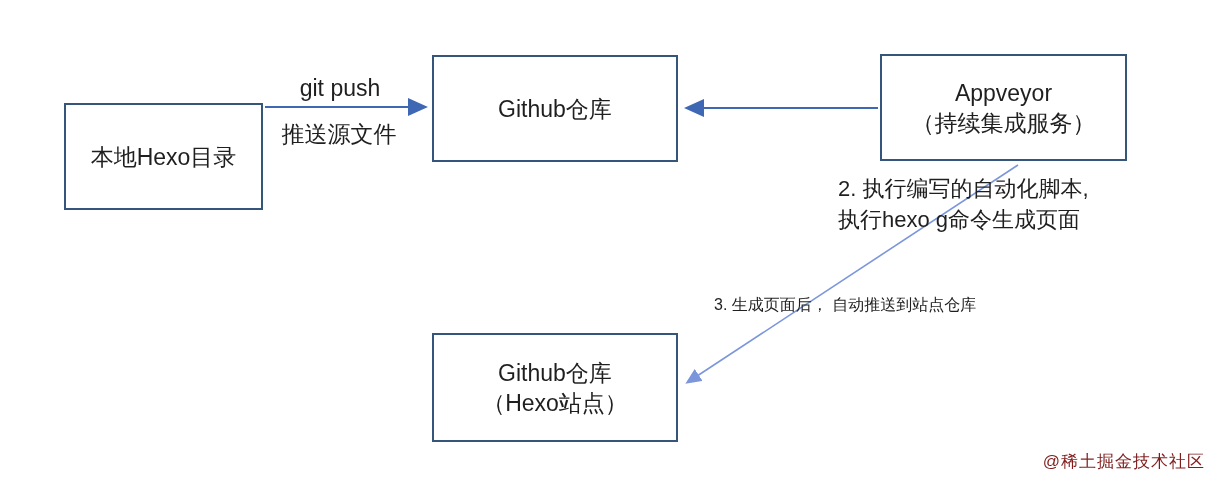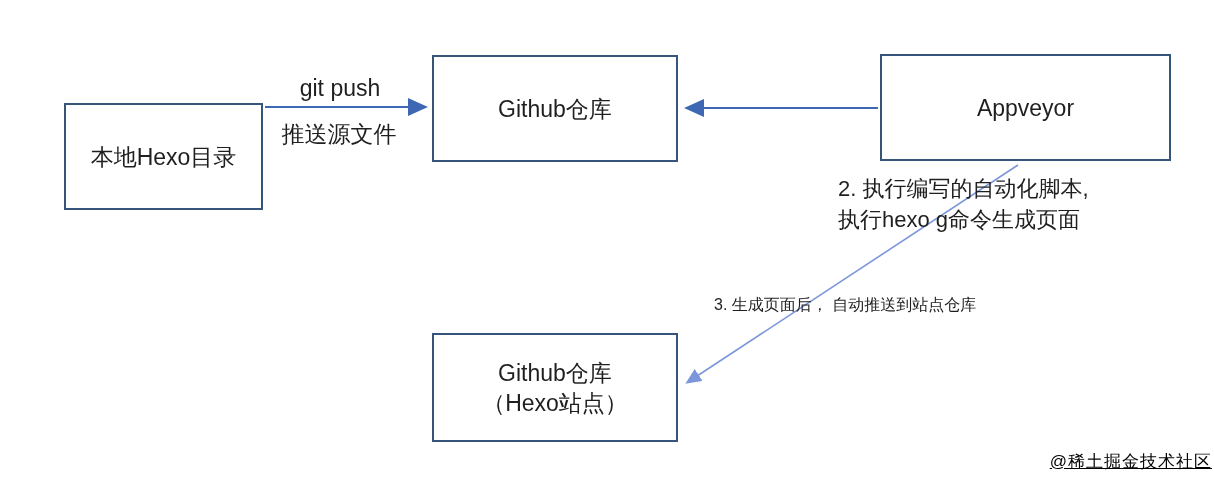--- a/index.html
+++ b/index.html
@@ -34,44 +34,43 @@
     flex-direction: column;
     justify-content: center;
     align-items: center;
     text-align: center;
     font-size: 23px;
     line-height: 30px;
     z-index: 2;
   }
   #box-local    { left: 64px;  top: 55px;  width: 199px; height: 107px; margin-top: 48px; }
   #box-source   { left: 432px; top: 55px;  width: 246px; height: 107px; }
-  #box-appveyor { left: 880px; top: 54px;  width: 291px; height: 107px; }
+  #box-appveyor { left: 880px; top: 54px;  width: 247px; height: 107px; }
   #box-site     { left: 432px; top: 333px; width: 246px; height: 109px; }
   .lbl {
     position: absolute;
     font-size: 23px;
     line-height: 30px;
     white-space: nowrap;
     z-index: 3;
   }
   #lbl-gitpush1 { left: 270px; top: 73px;  width: 140px; text-align: center; }
   #lbl-gitpush2 { left: 263px; top: 119px; width: 152px; text-align: center; }
   #lbl-step1    { left: 688px; top: 80px;  font-size: 22px; }
   #lbl-step2    { left: 838px; top: 173px; font-size: 22px; line-height: 31px; }
   #lbl-step3    { left: 714px; top: 290px; font-size: 16px; }
   .two-line div { display: block; }
   .watermark {
     position: absolute;
-    right: 2px;
+    right: 9px;
     bottom: 8px;
     font-size: 17px;
-    color: #000000;
+    color: #7f1d1d;
     letter-spacing: 1px;
     z-index: 3;
-    text-decoration: underline;
   }
 </style>
 </head>
 <body>
 
 <div class="canvas">
 
   <svg class="arrows-layer" viewBox="0 0 1214 481" xmlns="http://www.w3.org/2000/svg">
     <defs>
       <marker id="ah-blue" orient="auto" markerWidth="11" markerHeight="9" refX="8" refY="4.5">
@@ -89,20 +88,21 @@
   <div class="box" id="box-local">
     <div>本地Hexo目录</div>
   </div>
 
   <div class="box" id="box-source">
     <div>Github仓库</div>
   </div>
 
   <div class="box" id="box-appveyor">
     <div>Appveyor</div>
+    <div>（持续集成服务）</div>
   </div>
 
   <div class="box" id="box-site">
     <div>Github仓库</div>
     <div>（Hexo站点）</div>
   </div>
 
   <div class="lbl" id="lbl-gitpush2">推送源文件</div>
   <div class="lbl" id="lbl-gitpush1">git push</div>
 

